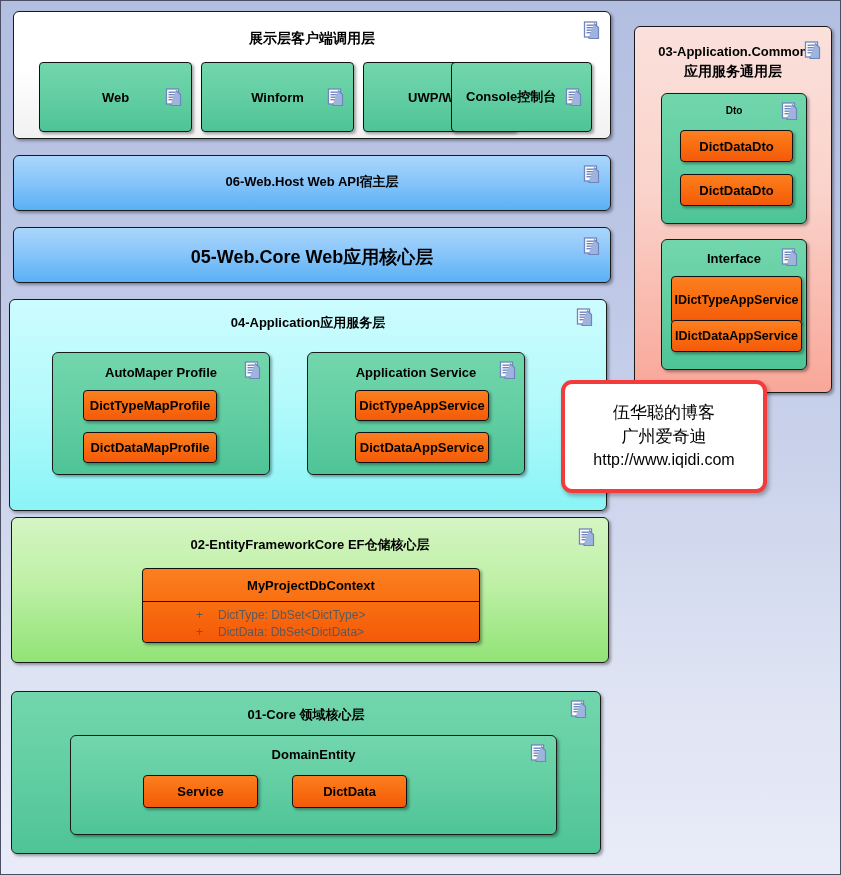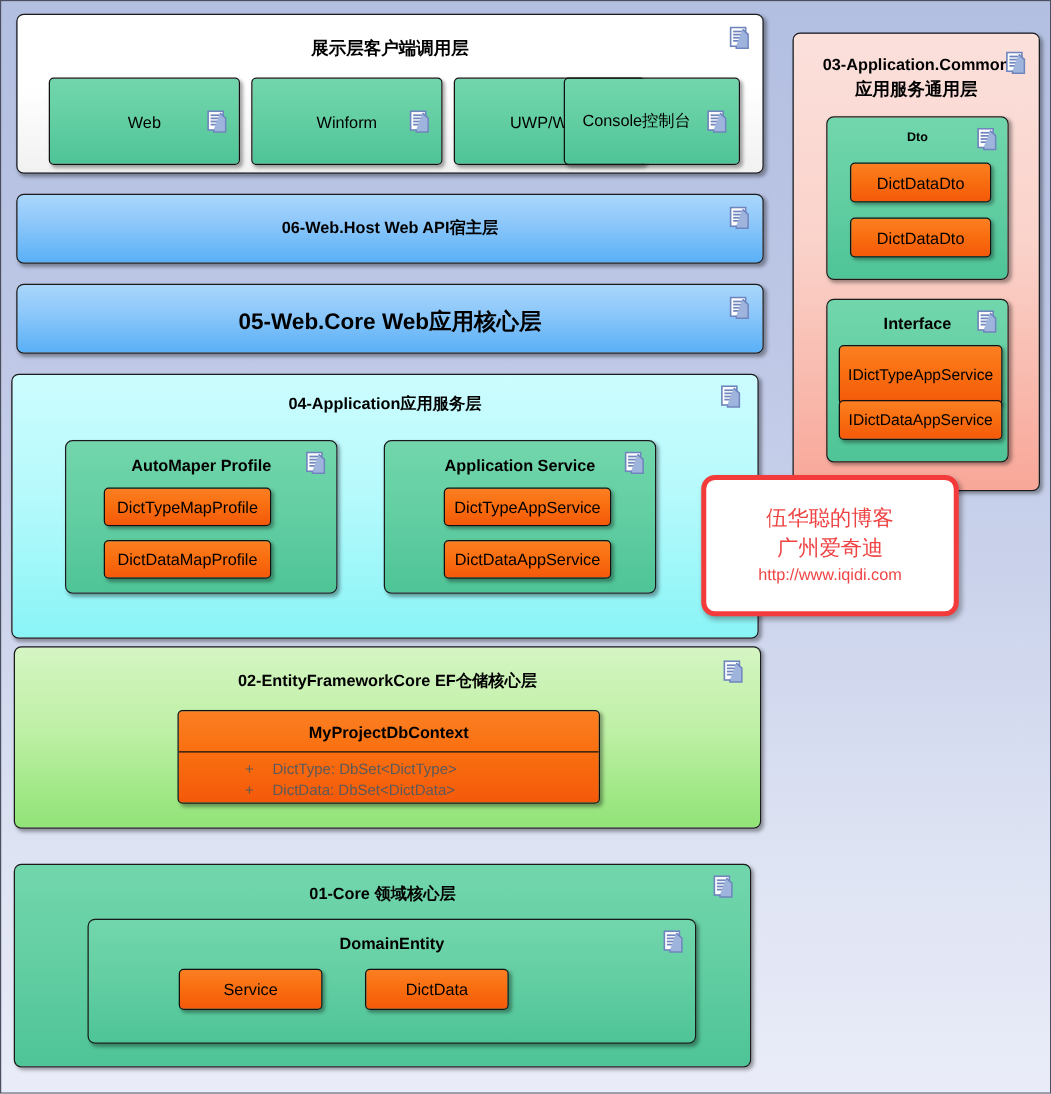--- a/index.html
+++ b/index.html
@@ -62,21 +62,21 @@
   
   .leaf {
     position: absolute;
     box-sizing: border-box;
     border: 1.5px solid #111;
     border-radius: 4px;
     box-shadow: 2px 2px 3px rgba(0,0,0,0.35);
     display: flex;
     align-items: center;
     justify-content: center;
-    font-weight: normal;
+    font-weight: bold;
     font-size: 13px;
     color: #000;
     text-align: center;
   }
 
   
   .classbox {
     position: absolute;
     box-sizing: border-box;
     border: 1.5px solid #111;
@@ -116,26 +116,26 @@
     position: absolute;
     box-sizing: border-box;
     background: #ffffff;
     border: 4px solid #f43b3b;
     border-radius: 11px;
     box-shadow: 2px 3px 4px rgba(0,0,0,0.30);
     display: flex;
     flex-direction: column;
     align-items: center;
     justify-content: center;
-    color: #ef4444;
+    color: #000000;
   }
   #watermark .wm-line { line-height: 1.42; white-space: nowrap; }
   #watermark .wm-1 { font-size: 17px; }
   #watermark .wm-2 { font-size: 17px; }
-  #watermark .wm-3 { font-size: 13px; }
+  #watermark .wm-3 { font-size: 16px; }
 </style>
 </head>
 <body>
 
 <div id="canvas">
 
   <div class="box pal-white" style="left:12px; top:10px; width:598px; height:128px;">
     <div class="box-title" style="top:18px; font-size:14px;">展示层客户端调用层</div>
     <span class="doc-icon" style="right:10px; top:9px;">
       <svg viewBox="0 0 17 19">

